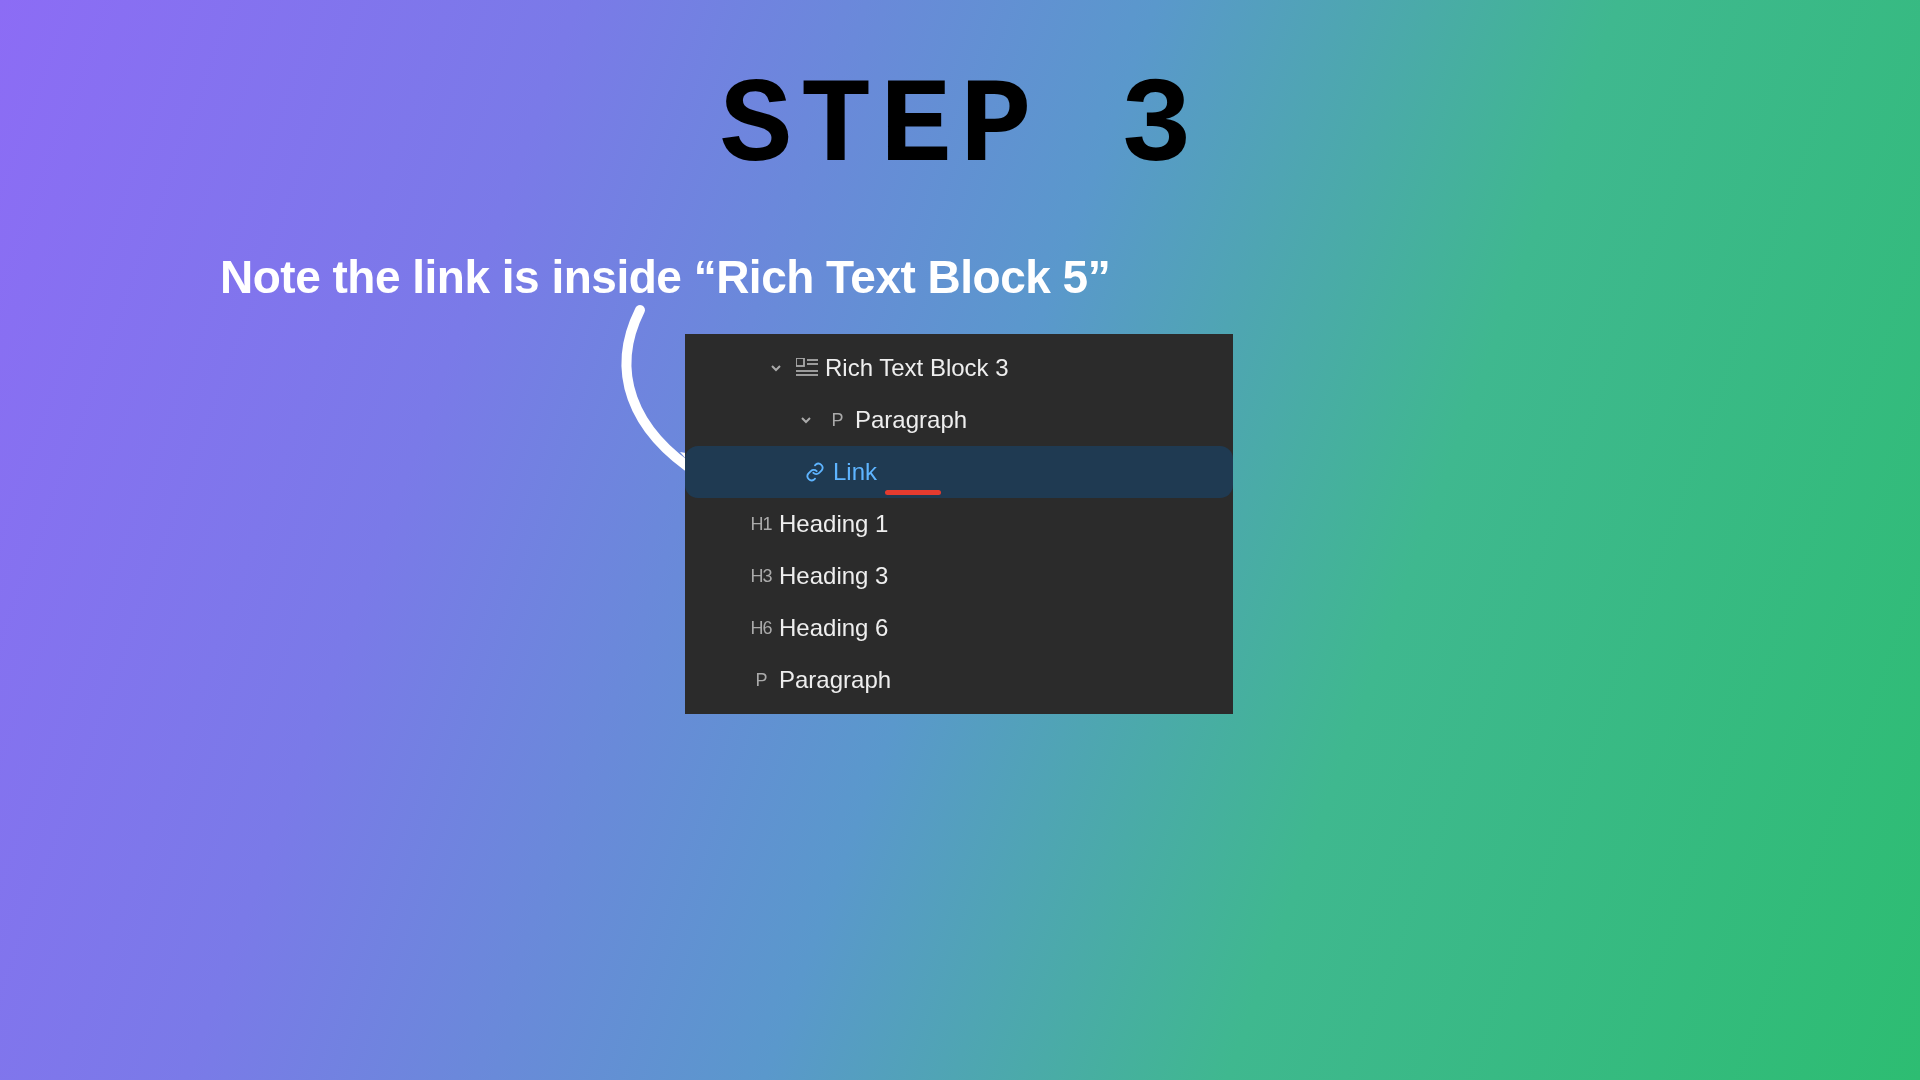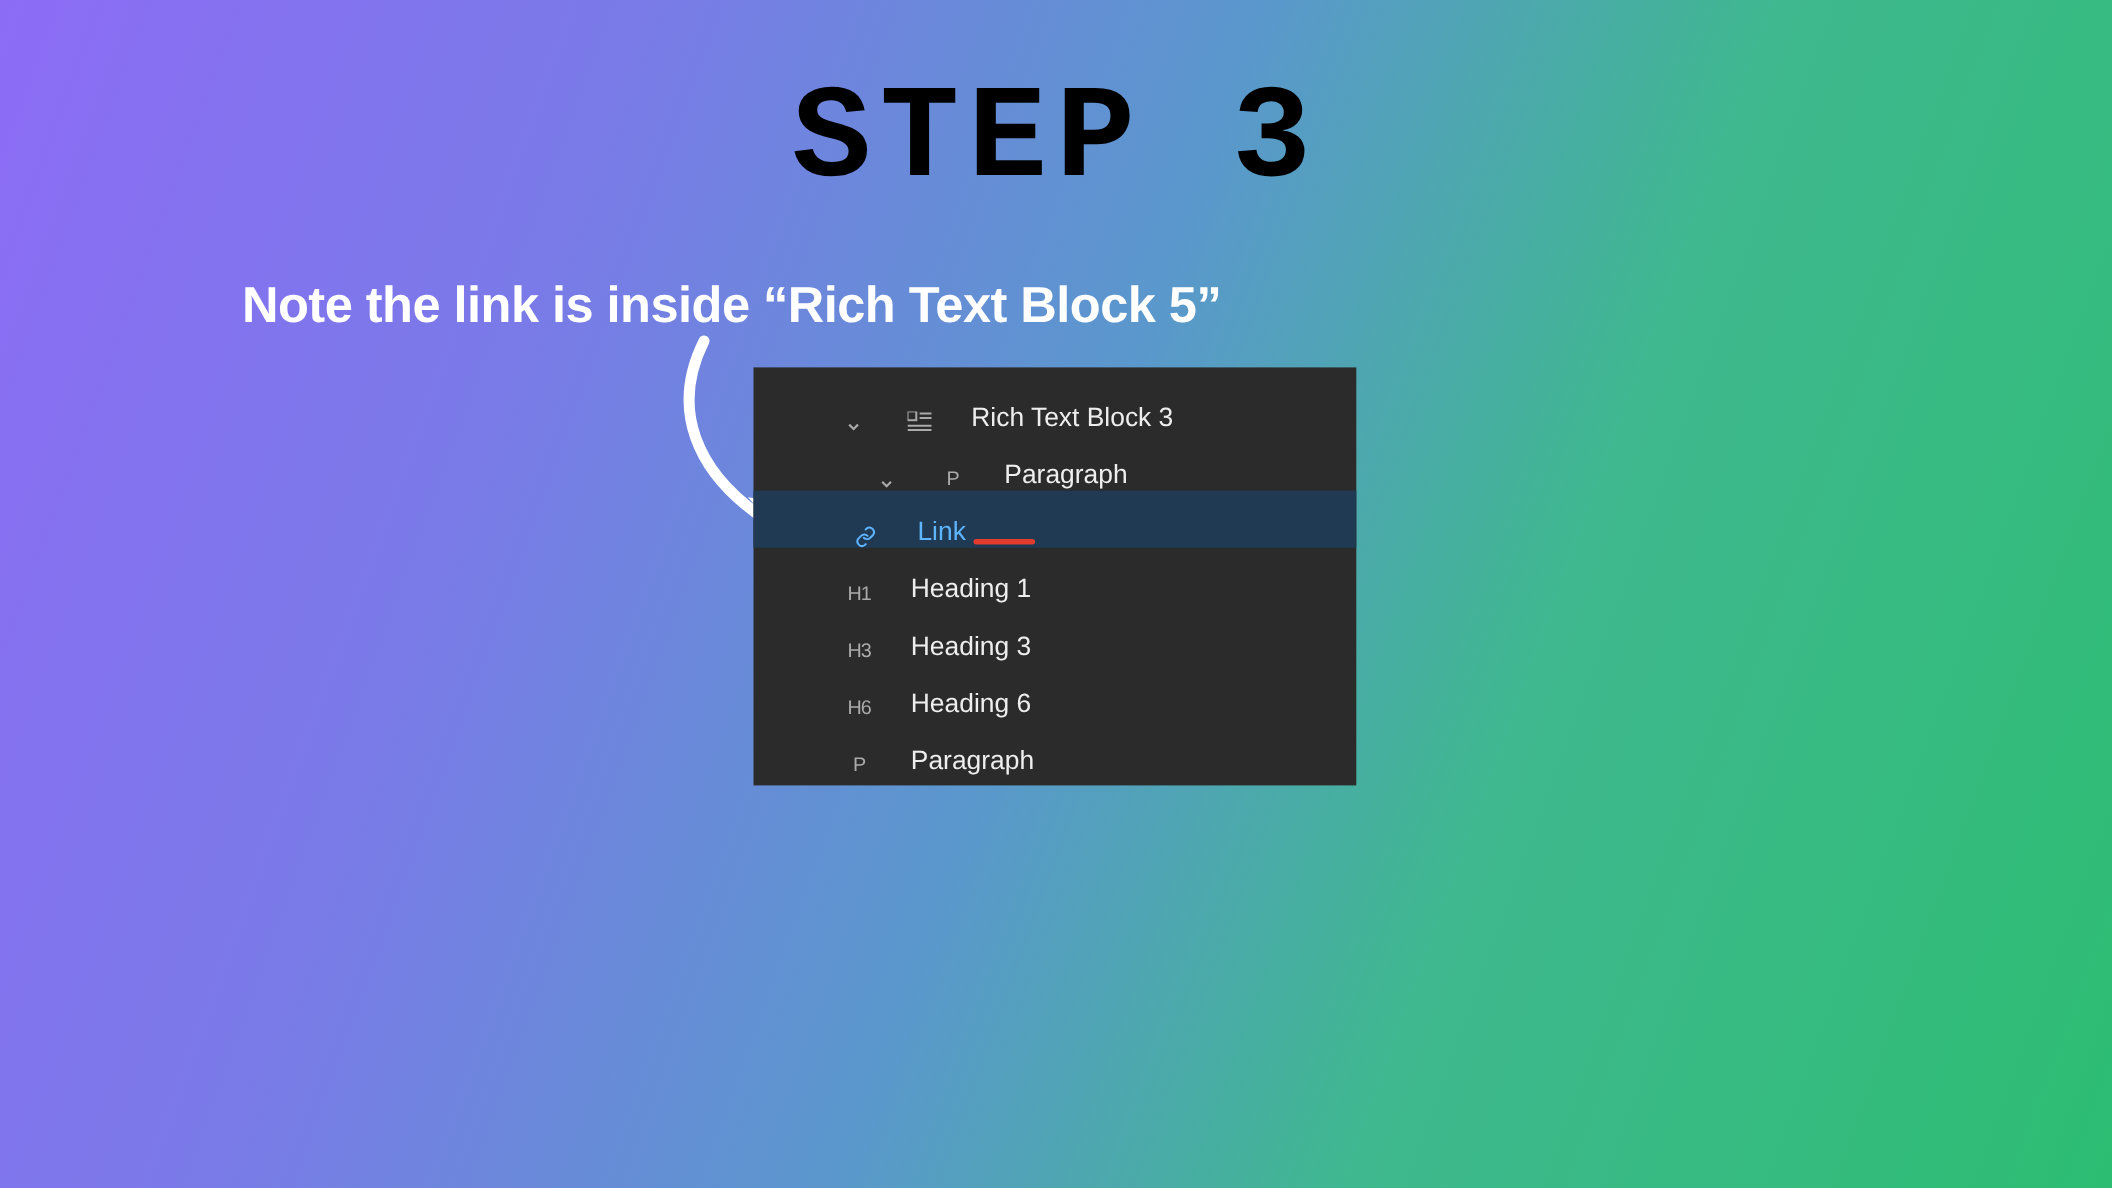--- a/index.html
+++ b/index.html
@@ -35,26 +35,25 @@
   .panel {
     position: absolute;
     top: 334px;
     left: 685px;
     width: 548px;
     background: #2b2b2b;
     padding: 8px 0;
   }
   .row {
     display: flex;
-    align-items: flex-end;
+    align-items: center;
     height: 52px;
     color: #e8e8e8;
     font-size: 24px;
     position: relative;
-    gap: 29px;
   }
   .row.selected {
     background: #1f3a52;
   }
   .chevron {
     width: 26px;
     display: inline-flex;
     justify-content: center;
     color: #aaa;
     font-size: 16px;
@@ -70,22 +69,22 @@
     letter-spacing: -1px;
   }
   .label {
     color: #eee;
   }
   .label.selected-text {
     color: #5eb4ff;
   }
   .indent-0 { padding-left: 78px; }
   .indent-1 { padding-left: 108px; }
-  .indent-2 { padding-left: 84px; }
-  .indent-sibling { padding-left: 78px; }
+  .indent-2 { padding-left: 112px; border-radius: 13px; }
+  .indent-sibling { padding-left: 58px; }
   .underline-red {
     position: absolute;
     height: 5px;
     width: 56px;
     background: #e43b2f;
     border-radius: 3px;
     top: 44px;
     left: 200px;
   }
   .rtb-icon svg { display:block; }

